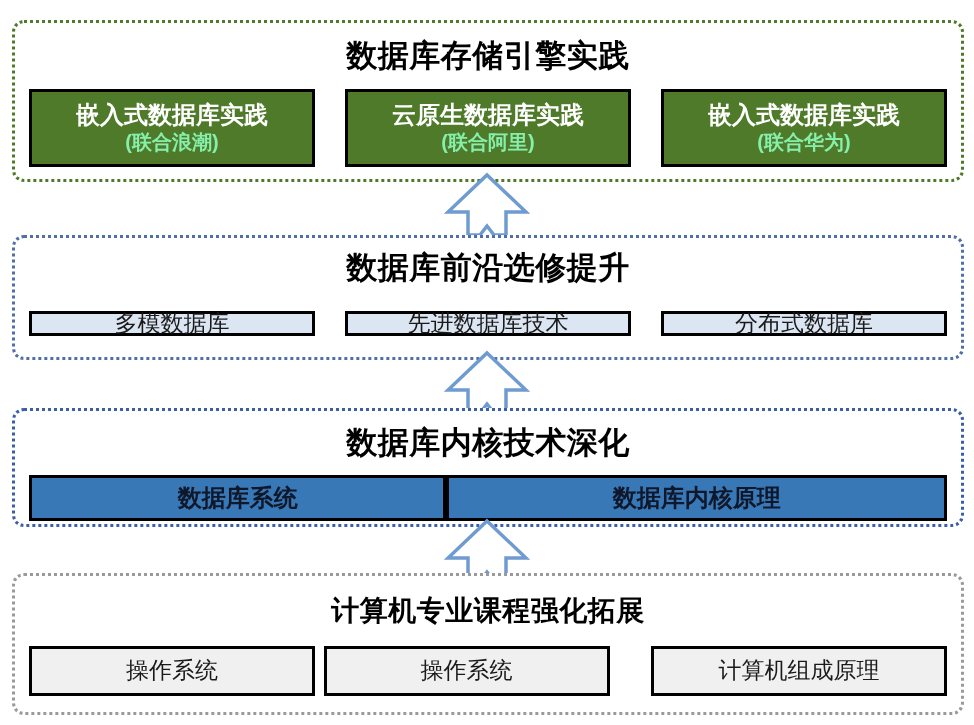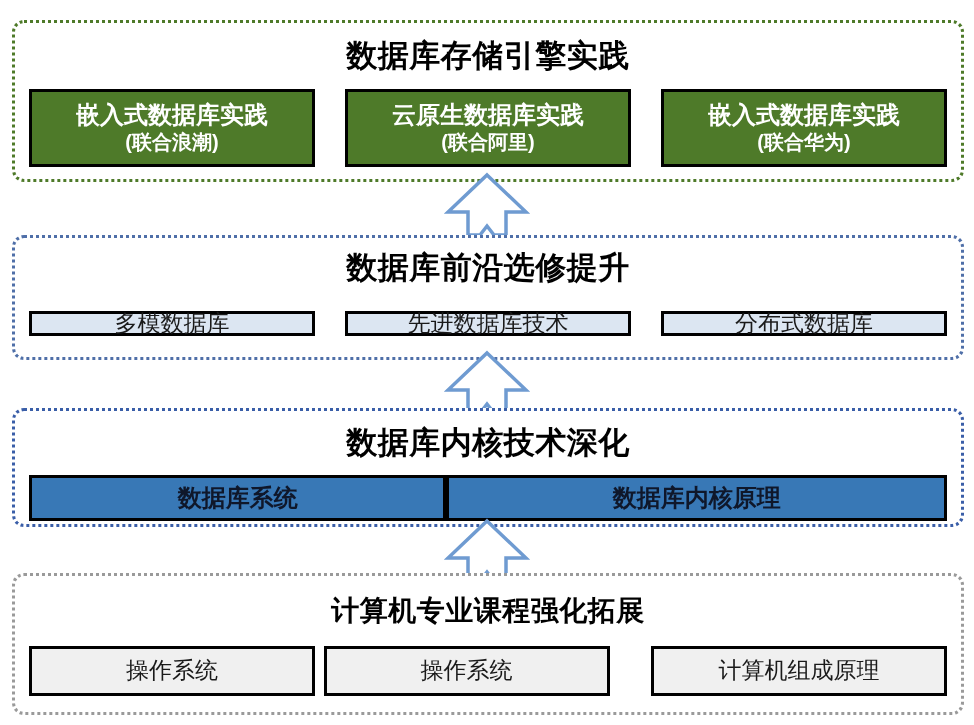--- a/index.html
+++ b/index.html
@@ -66,21 +66,21 @@
 
   
   .tier1 { border-color: #4e7a29; }
   .box-green {
     background: #4e7a29;
     color: #ffffff;
     font-weight: bold;
     font-size: 24px;
   }
   .box-green .sub {
-    color: #ffffff;
+    color: #86efac;
     font-size: 20px;
     font-weight: bold;
     margin-top: 2px;
   }
 
   
   .tier2 { border-color: #4f6fa8; }
   .box-lightblue {
     background: #dce6f2;
     color: #1a1a1a;

